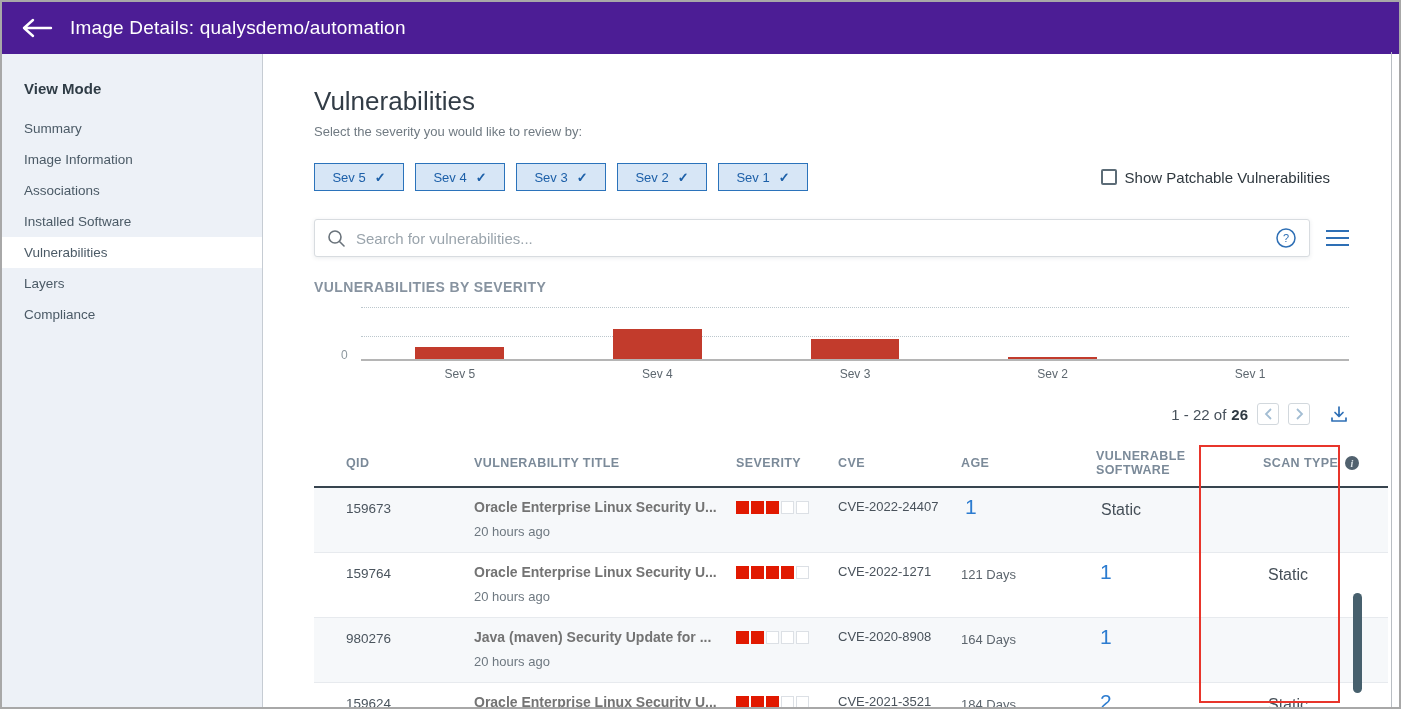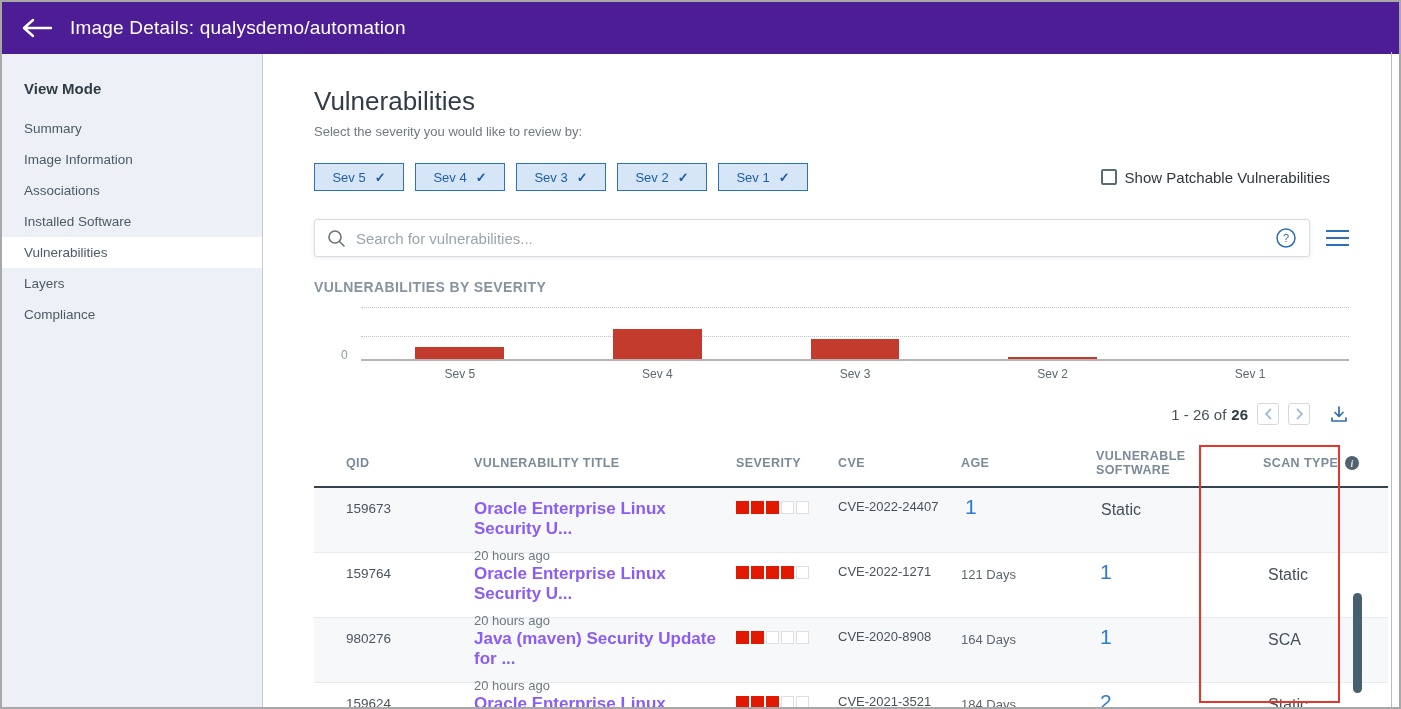--- a/index.html
+++ b/index.html
@@ -65,21 +65,21 @@
   .thead { padding: 8px 0 9px; border-bottom: 2px solid #37444f; color: #7b8a99; font-size: 12.5px; font-weight: 700; letter-spacing: .4px; }
   .th:first-child { padding-left: 32px; }
   .th { display: flex; align-items: center; gap: 7px; }
   .info-i { width: 14px; height: 14px; border-radius: 50%; background: #51616e; color: #dfe6ea; font-size: 10px;
             font-family: "Liberation Serif", serif; font-style: italic; display: inline-flex; align-items: center; justify-content: center; }
   .trow { height: 65px; border-bottom: 1px solid #e7eaee; font-size: 13px; cursor: pointer; }
   .trow.alt { background: #f6f8fa; }
   .td { padding-top: 13px; }
   .td.qid { padding-left: 32px; color: #4a545d; font-size: 13.5px; }
   .td.titlecell { padding-top: 11px; }
-  .tlink { color: #8b5cf6; font-weight: 700; font-size: 17px; cursor: pointer; }
+  .tlink { color: #737373; font-weight: 700; font-size: 14px; cursor: pointer; }
   .tsub { color: #6e7880; margin-top: 9px; font-size: 13px; }
   .sq { width: 13px; height: 13px; background: #fff; border: 1px solid #dce0e5; display: inline-block; margin-right: 2px; vertical-align: top; }
   .sq.filled { background: #e11900; border-color: #e11900; }
   .td.cve { padding-top: 11px; color: #49525b; }
   .td.age { padding-top: 14px; color: #5d666e; }
   .td.count { padding-top: 7px; padding-left: 4px; font-size: 21px; color: #2c7cd0; font-weight: 400; }
   .td.scan { padding-left: 5px; color: #454f58; font-size: 16px; }
   
   .annotation { position: absolute; left: 1197px; top: 443px; width: 141px; height: 258px;
                 border: 2px solid #e8352b; pointer-events: none; z-index: 6; }
@@ -193,21 +193,21 @@
           <span>Sev 5</span>
           <span>Sev 4</span>
           <span>Sev 3</span>
           <span>Sev 2</span>
           <span>Sev 1</span>
         </div>
     </div>
 
     <div class="pager">
       <span class="range">
-        <span>1 - 26 of</span><b>26</b>
+        <span>1 - 22 of</span><b>26</b>
       </span>
       <button class="pg-btn">
         <svg width="9" height="12" viewBox="0 0 9 12">
           <path d="M7 1 L2 6 L7 11" fill="none" stroke="#a3bdd3" stroke-width="1.8"></path>
         </svg>
       </button>
       <button class="pg-btn">
         <svg width="9" height="12" viewBox="0 0 9 12">
           <path d="M2 1 L7 6 L2 11" fill="none" stroke="#a3bdd3" stroke-width="1.8"></path>
         </svg>
@@ -272,21 +272,20 @@
           <div class="trow alt">
             <div class="td qid">980276</div>
             <div class="td titlecell">
               <div class="tlink">Java (maven) Security Update for ...</div>
               <div class="tsub">20 hours ago</div>
             </div>
             <div class="td sev"><span class="sq filled"></span><span class="sq filled"></span><span class="sq"></span><span class="sq"></span><span class="sq"></span></div>
             <div class="td cve">CVE-2020-8908</div>
             <div class="td age">164 Days</div>
             <div class="td count">1</div>
-            <div class="td scan">SCA</div>
           </div>
           <div class="trow">
             <div class="td qid">159624</div>
             <div class="td titlecell">
               <div class="tlink">Oracle Enterprise Linux Security U...</div>
               <div class="tsub">20 hours ago</div>
             </div>
             <div class="td sev"><span class="sq filled"></span><span class="sq filled"></span><span class="sq filled"></span><span class="sq"></span><span class="sq"></span></div>
             <div class="td cve">CVE-2021-3521</div>
             <div class="td age">184 Days</div>

